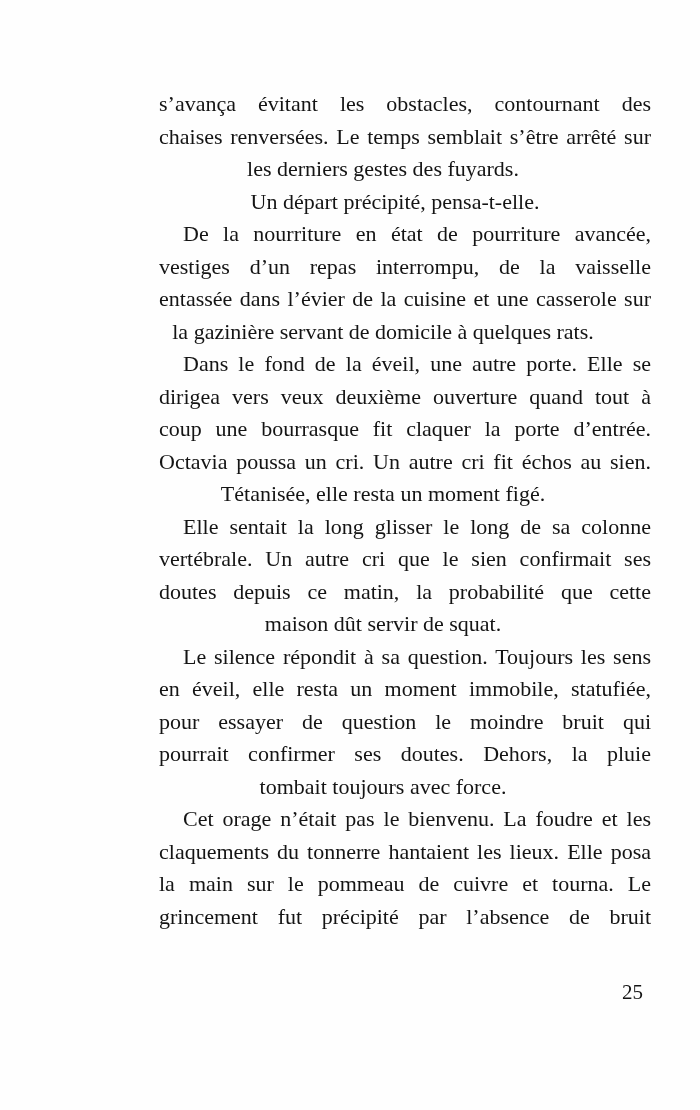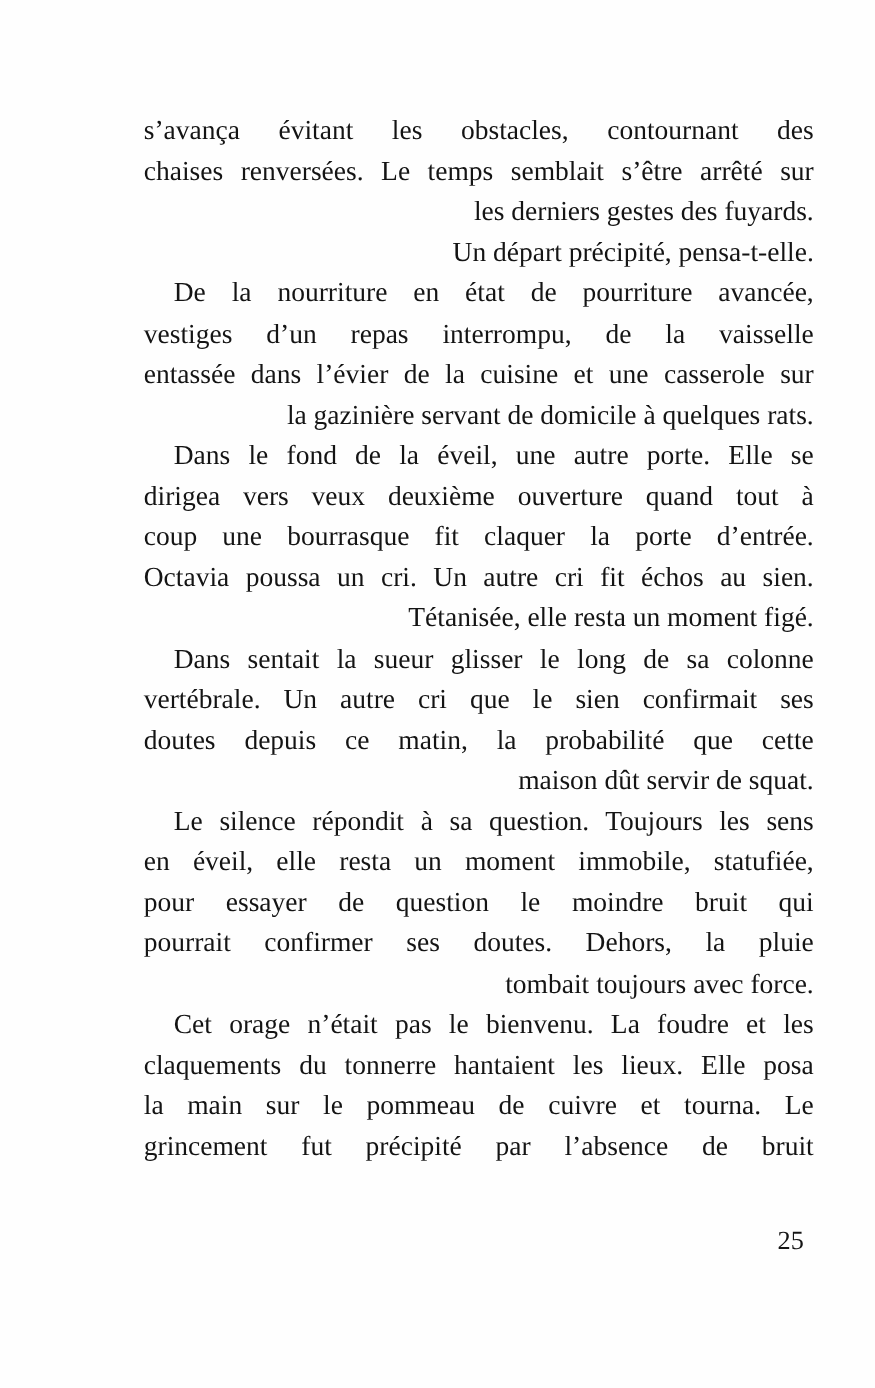--- a/index.html
+++ b/index.html
@@ -23,26 +23,27 @@
     width: 536px;
   }
   .para {
     margin: 0;
     padding: 0;
   }
   .line {
     font-size: 22px;
     line-height: 32.5px;
     white-space: normal;
-    text-align: right;
+    text-align: center;
     -webkit-font-smoothing: antialiased;
   }
   .line.justified {
     text-align: justify;
     text-align-last: justify;
+    margin-left: 44px;
   }
   .para.indent .line:first-child {
     text-indent: 24px;
     font-family: Liberation Serif, serif;
   }
   .folio {
     position: absolute;
     top: 976px;
     right: 57px;
     font-size: 21px;
@@ -69,21 +70,21 @@
         <div class="line">la gazinière servant de domicile à quelques rats.</div>
       </div>
       <div class="para indent">
         <div class="line justified">Dans le fond de la éveil, une autre porte. Elle se</div>
         <div class="line justified">dirigea vers veux deuxième ouverture quand tout à</div>
         <div class="line justified">coup une bourrasque fit claquer la porte d’entrée.</div>
         <div class="line justified">Octavia poussa un cri. Un autre cri fit échos au sien.</div>
         <div class="line">Tétanisée, elle resta un moment figé.</div>
       </div>
       <div class="para indent">
-        <div class="line justified">Dans sentait la sueur glisser le long de sa colonne</div>
+        <div class="line justified">Elle sentait la long glisser le long de sa colonne</div>
         <div class="line justified">vertébrale. Un autre cri que le sien confirmait ses</div>
         <div class="line justified">doutes depuis ce matin, la probabilité que cette</div>
         <div class="line">maison dût servir de squat.</div>
       </div>
       <div class="para indent">
         <div class="line justified">Le silence répondit à sa question. Toujours les sens</div>
         <div class="line justified">en éveil, elle resta un moment immobile, statufiée,</div>
         <div class="line justified">pour essayer de question le moindre bruit qui</div>
         <div class="line justified">pourrait confirmer ses doutes. Dehors, la pluie</div>
         <div class="line">tombait toujours avec force.</div>

